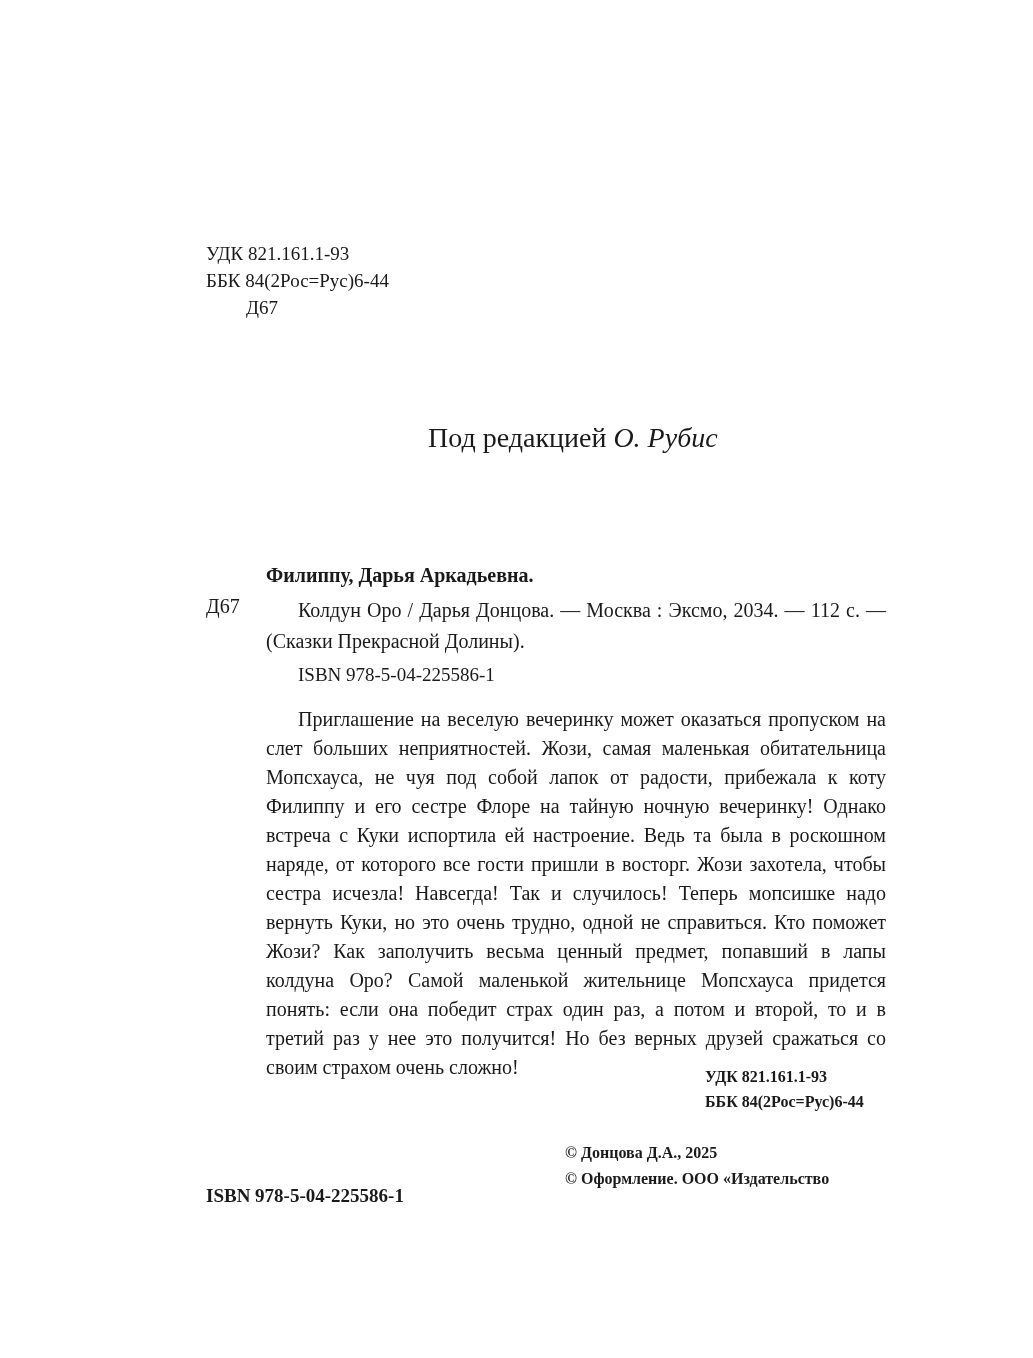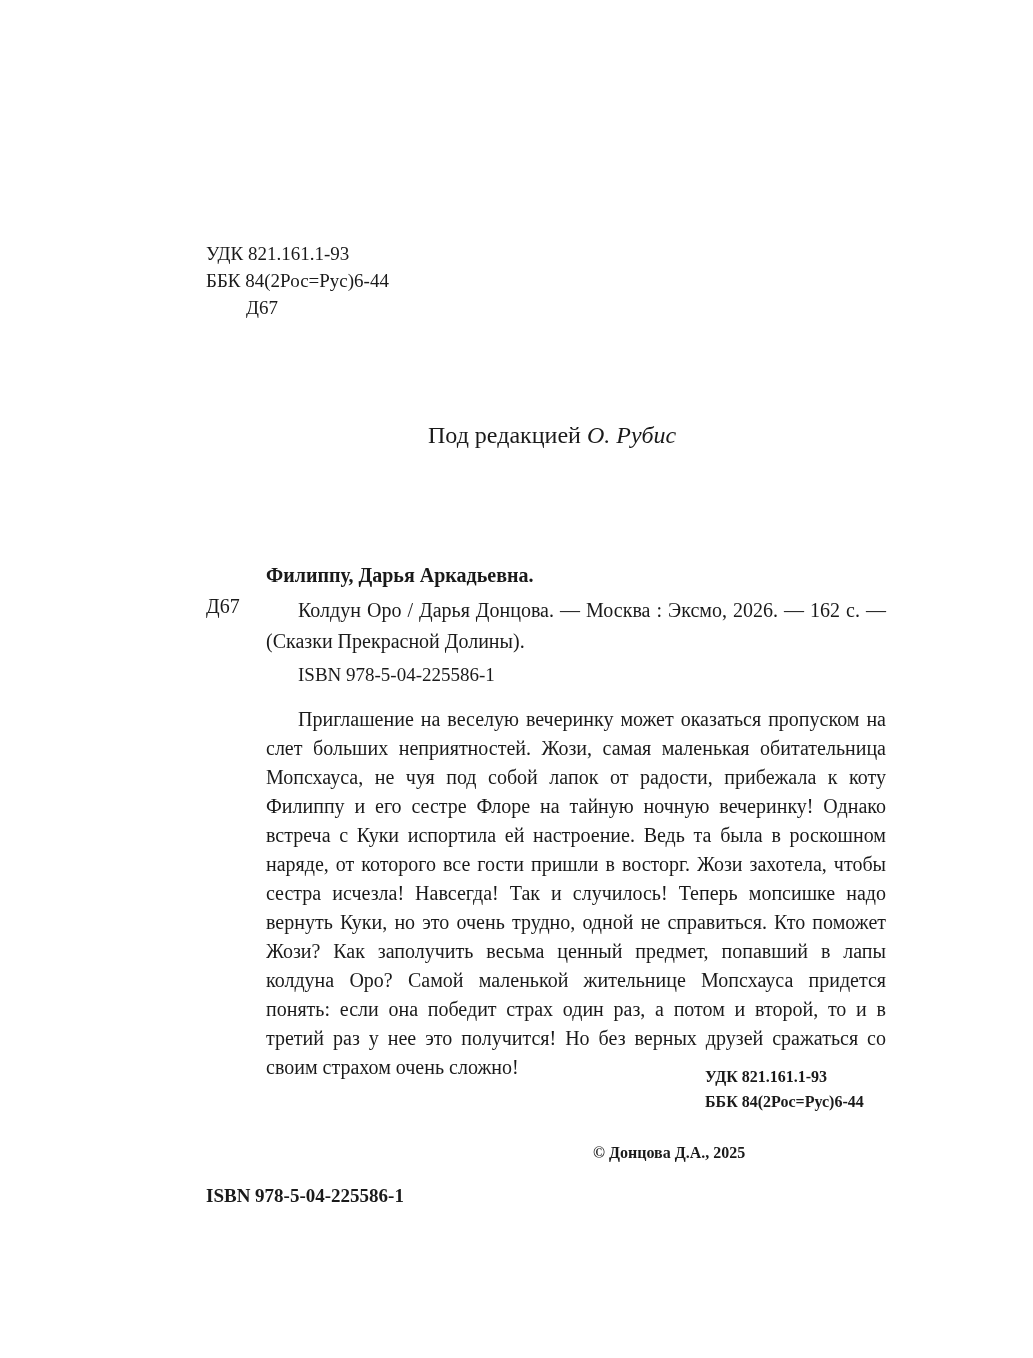--- a/index.html
+++ b/index.html
@@ -19,21 +19,21 @@
     .top-codes {
       left: 206px;
       top: 240px;
       font-size: 19px;
       line-height: 27px;
     }
     .top-codes .indent { padding-left: 40px; }
     .editor-line {
       left: 428px;
       top: 422px;
-      font-size: 24px;
+      font-size: 28px;
     }
     .editor-line em { font-style: italic; }
     .author {
       left: 266px;
       top: 564px;
       font-size: 20px;
       font-weight: bold;
     }
     .code-d67 {
       left: 206px;
@@ -73,21 +73,20 @@
       font-size: 16px;
       line-height: 25px;
       font-weight: bold;
     }
     .copyright {
       left: 565px;
       top: 1140px;
       font-size: 16px;
       line-height: 26px;
       font-weight: bold;
-      margin-left: 28px;
     }
     .copyright .cont { padding-left: 18px; }
     .isbn-bottom {
       left: 206px;
       top: 1185px;
       font-size: 19px;
       font-weight: bold;
     }
   </style>
 </head>
@@ -100,28 +99,29 @@
 </div>
 
 <div class="abs editor-line">
   <span>Под редакцией </span><em>О. Рубис</em>
 </div>
 
 <div class="abs author">Филиппу, Дарья Аркадьевна.</div>
 
 <div class="abs code-d67">Д67</div>
 
-<div class="biblio">Колдун Оро  / Дарья Донцова. — Москва : Эксмо, 2026. — 162 с. — (Сказки Прекрасной Долины).</div>
+<div class="biblio">Колдун Оро  / Дарья Донцова. — Москва : Эксмо, 2034. — 112 с. — (Сказки Прекрасной Долины).</div>
 
 <div class="abs isbn-inline">ISBN 978-5-04-225586-1</div>
 
 <div class="annotation">Приглашение на веселую вечеринку может оказаться пропуском на слет больших неприятностей. Жози, самая маленькая обитатель­ница Мопсхауса, не чуя под собой лапок от радости, прибежала к коту Филиппу и его сестре Флоре на тайную ночную вечеринку! Однако встреча с Куки испортила ей настроение. Ведь та была в рос­кошном наряде, от которого все гости пришли в восторг. Жози захо­тела, чтобы сестра исчезла! Навсегда! Так и случилось! Теперь моп­сишке надо вернуть Куки, но это очень трудно, одной не справиться. Кто поможет Жози?  Как заполучить весьма ценный предмет, попав­ший в лапы колдуна Оро? Самой маленькой жительнице Мопсхауса придется понять: если она победит страх один раз, а потом и вто­рой, то и в третий раз у нее это получится! Но без верных друзей сражаться со своим страхом очень сложно!</div>
 
 <div class="abs bottom-codes">
   <div>УДК 821.161.1-93</div>
   <div>ББК 84(2Рос=Рус)6-44</div>
 </div>
 
 <div class="abs copyright">
   <div>© Донцова Д.А., 2025</div>
+  <div>© Оформление. ООО «Издательство</div>
 </div>
 
 <div class="abs isbn-bottom">ISBN 978-5-04-225586-1</div>
 
 </body></html>

